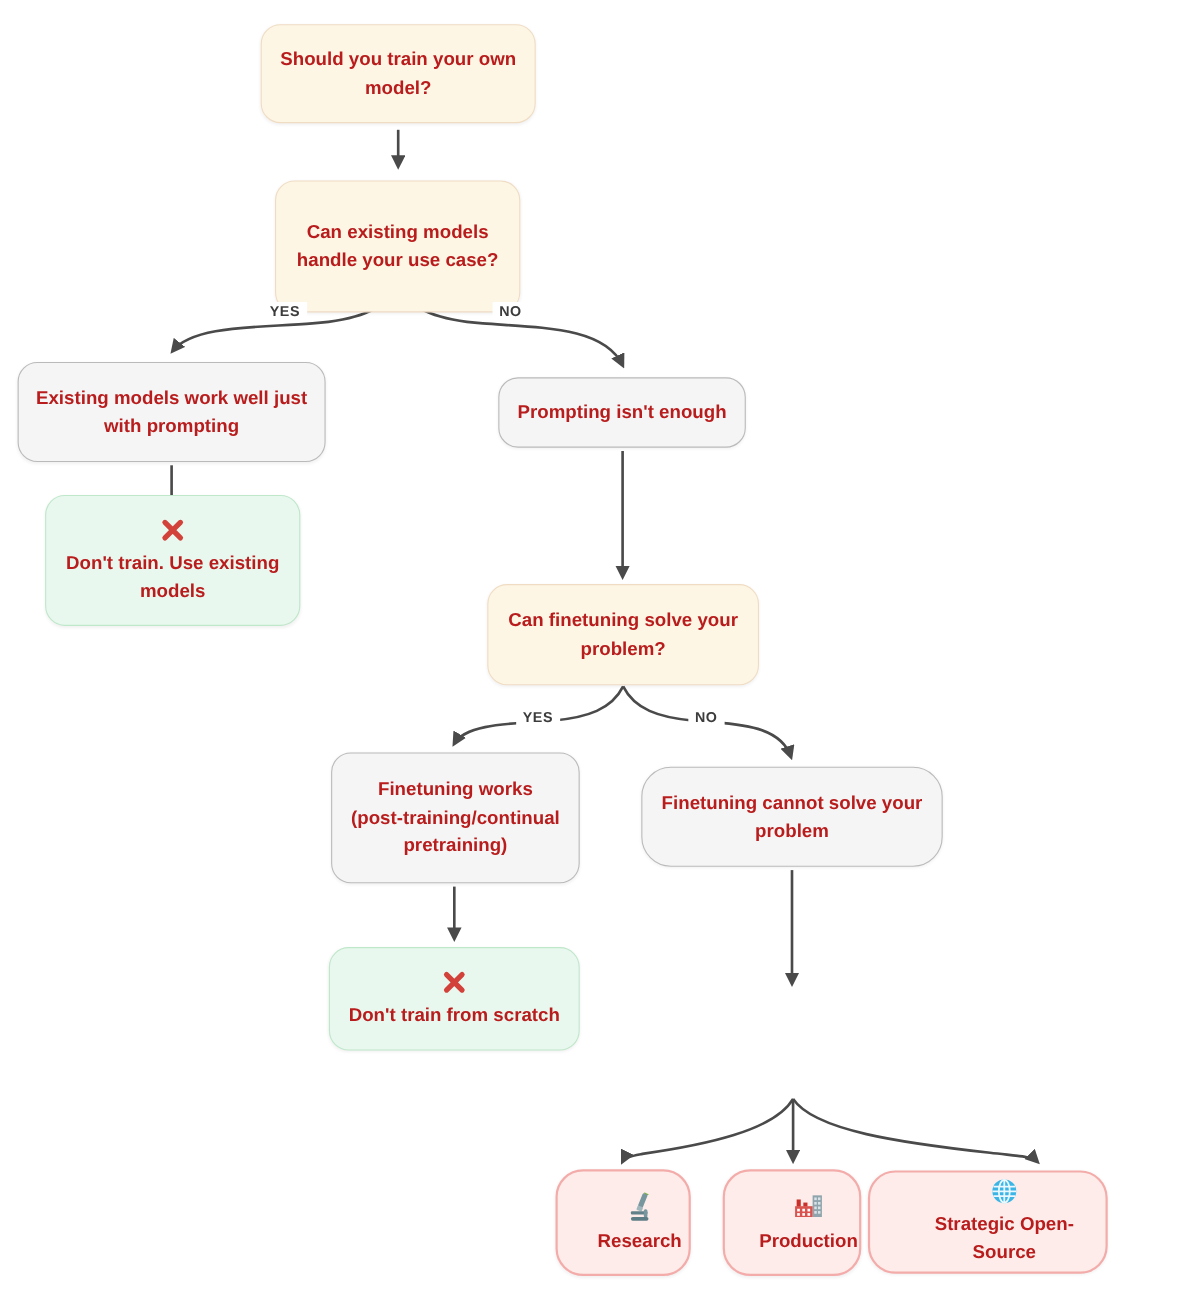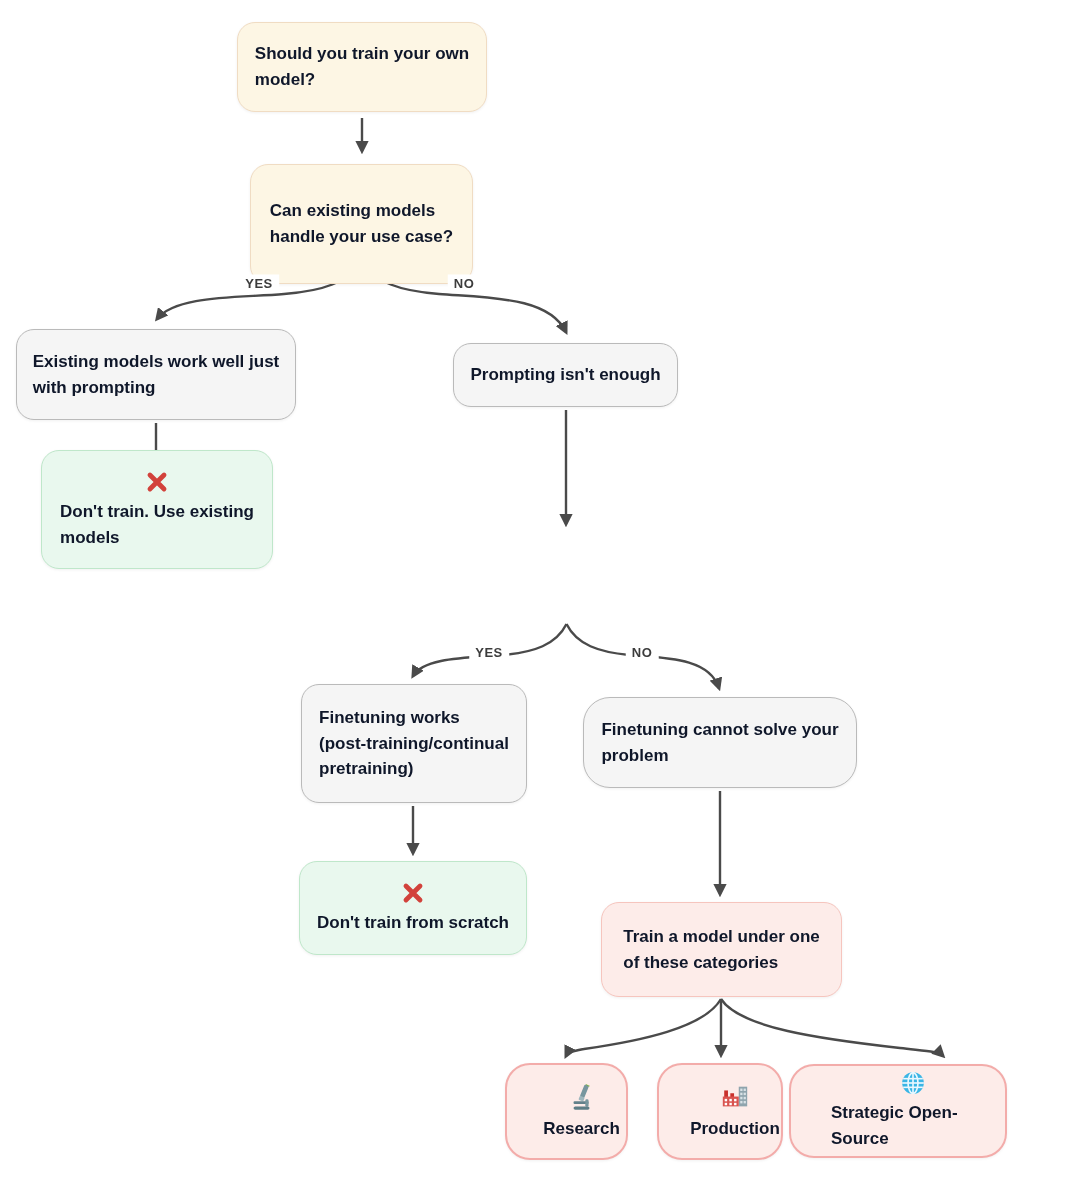--- a/index.html
+++ b/index.html
@@ -24,25 +24,25 @@
     display: flex;
     flex-direction: column;
     align-items: center;
     justify-content: center;
     border-radius: 18px;
     box-shadow: 0 1px 3px rgba(0,0,0,0.06);
     padding: 8px 10px;
   }
   .node-label {
     white-space: pre-line;
-    text-align: left;
+    text-align: center;
     font-weight: bold;
     font-size: 17px;
     line-height: 1.52;
-    color: #0f172a;
+    color: #b91c1c;
   }
   .node.cream  { background: #fdf6e4; border: 1.5px solid #f0dcc3; }
   .node.gray   { background: #f5f5f5; border: 1.5px solid #bababa; }
   .node.green  { background: #e9f8ee; border: 1.5px solid #bfe7ca; }
   .node.pink   { background: #fdece9; border: 1.5px solid #f6c5be; }
   .node.pink-strong { background: #fdece9; border: 2px solid #f3acaa; border-radius: 25px; padding-left: 40px; }
   .node .icon { margin-bottom: 4px; line-height: 0; }
   .edge-label {
     position: absolute;
     z-index: 3;
@@ -104,20 +104,24 @@
   <div class="node green" style="left:41px; top:450px; width:232px; height:119px;">
     <span class="icon">
       <svg width="26" height="26" viewBox="0 0 24 24">
           <path d="M5.5 5.5 L18.5 18.5 M18.5 5.5 L5.5 18.5" stroke="#d2423b" stroke-width="4.4" stroke-linecap="round" fill="none"></path>
         </svg>
     </span>
     <div class="node-label">Don't train. Use existing
 models</div>
   </div>
 
+  <div class="node cream" style="left:443px; top:531px; width:247px; height:92px;">
+    <div class="node-label">Can finetuning solve your
+problem?</div>
+  </div>
 
   <div class="node gray" style="left:301px; top:684px; width:226px; height:119px;">
     <div class="node-label">Finetuning works
 (post-training/continual
 pretraining)</div>
   </div>
 
   <div class="node gray" style="left:583px; top:697px; width:274px; height:91px;border-radius:27px;">
     <div class="node-label">Finetuning cannot solve your
 problem</div>
@@ -125,24 +129,20 @@
 
   <div class="node green" style="left:299px; top:861px; width:228px; height:94px;">
     <span class="icon">
       <svg width="26" height="26" viewBox="0 0 24 24">
           <path d="M5.5 5.5 L18.5 18.5 M18.5 5.5 L5.5 18.5" stroke="#d2423b" stroke-width="4.4" stroke-linecap="round" fill="none"></path>
         </svg>
     </span>
     <div class="node-label">Don't train from scratch</div>
   </div>
 
-  <div class="node pink" style="left:601px; top:902px; width:241px; height:95px;">
-    <div class="node-label">Train a model under one
-of these categories</div>
-  </div>
 
   <div class="node pink-strong" style="left:505px; top:1063px; width:123px; height:97px;">
     <span class="icon">
       <svg width="30" height="30" viewBox="0 0 32 32">
         <path d="M20,2 l4.5,2.2 -4.5,2.2 z" fill="#7cb342"></path>
         <rect x="16" y="3" width="5" height="14" rx="1.5" fill="#78969e" transform="rotate(22 18.5 10)"></rect>
         <rect x="12.8" y="15.5" width="5.5" height="4.5" rx="1" fill="#9fb6bc" transform="rotate(22 15.5 17.7)"></rect>
         <rect x="7" y="20.5" width="16" height="3" rx="1" fill="#62808a"></rect>
         <rect x="19.5" y="18.5" width="3.5" height="8" rx="1.5" fill="#78969e"></rect>
         <rect x="7" y="26" width="17" height="3.6" rx="1.8" fill="#5d7d86"></rect>

